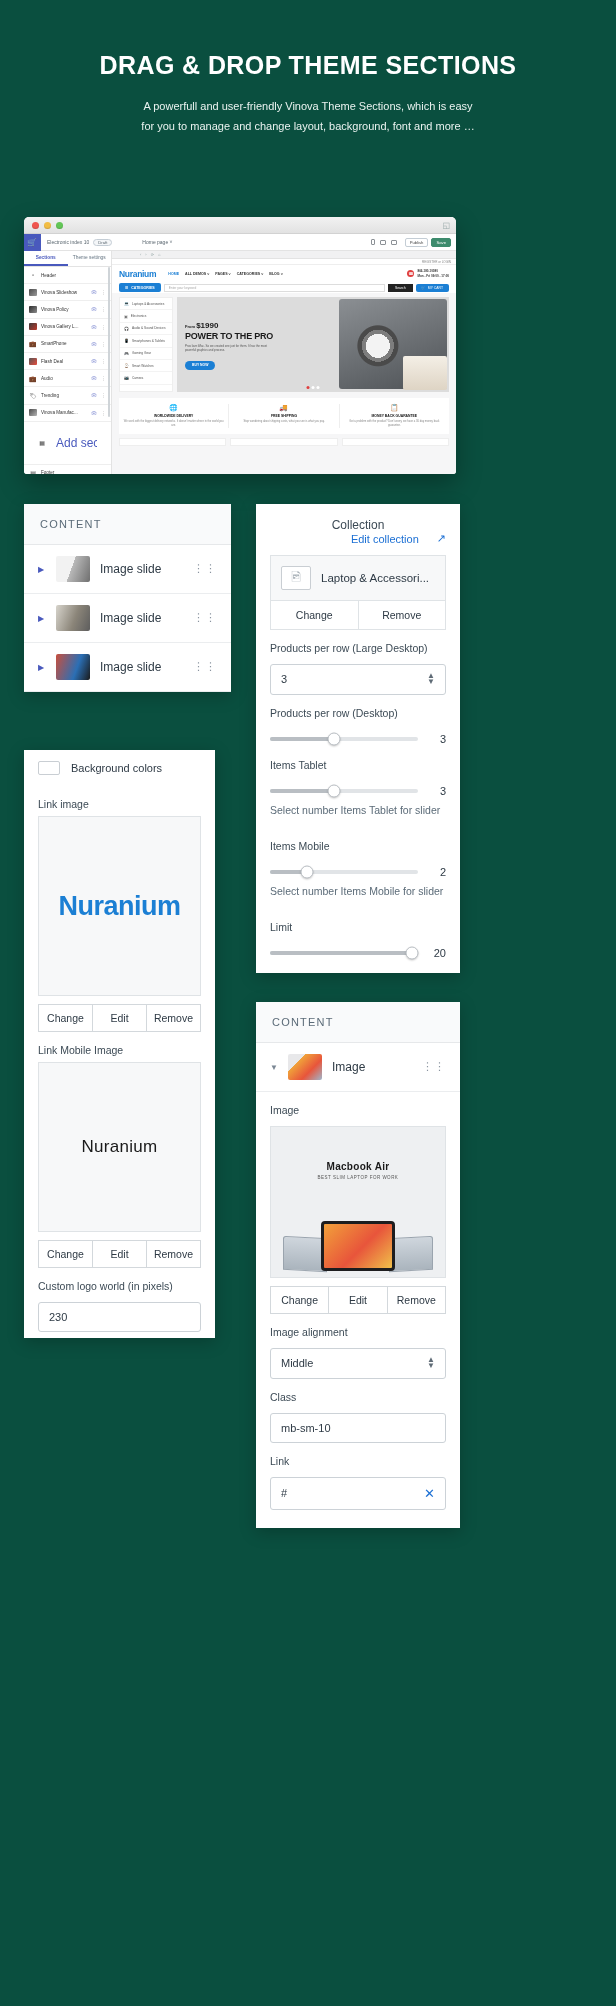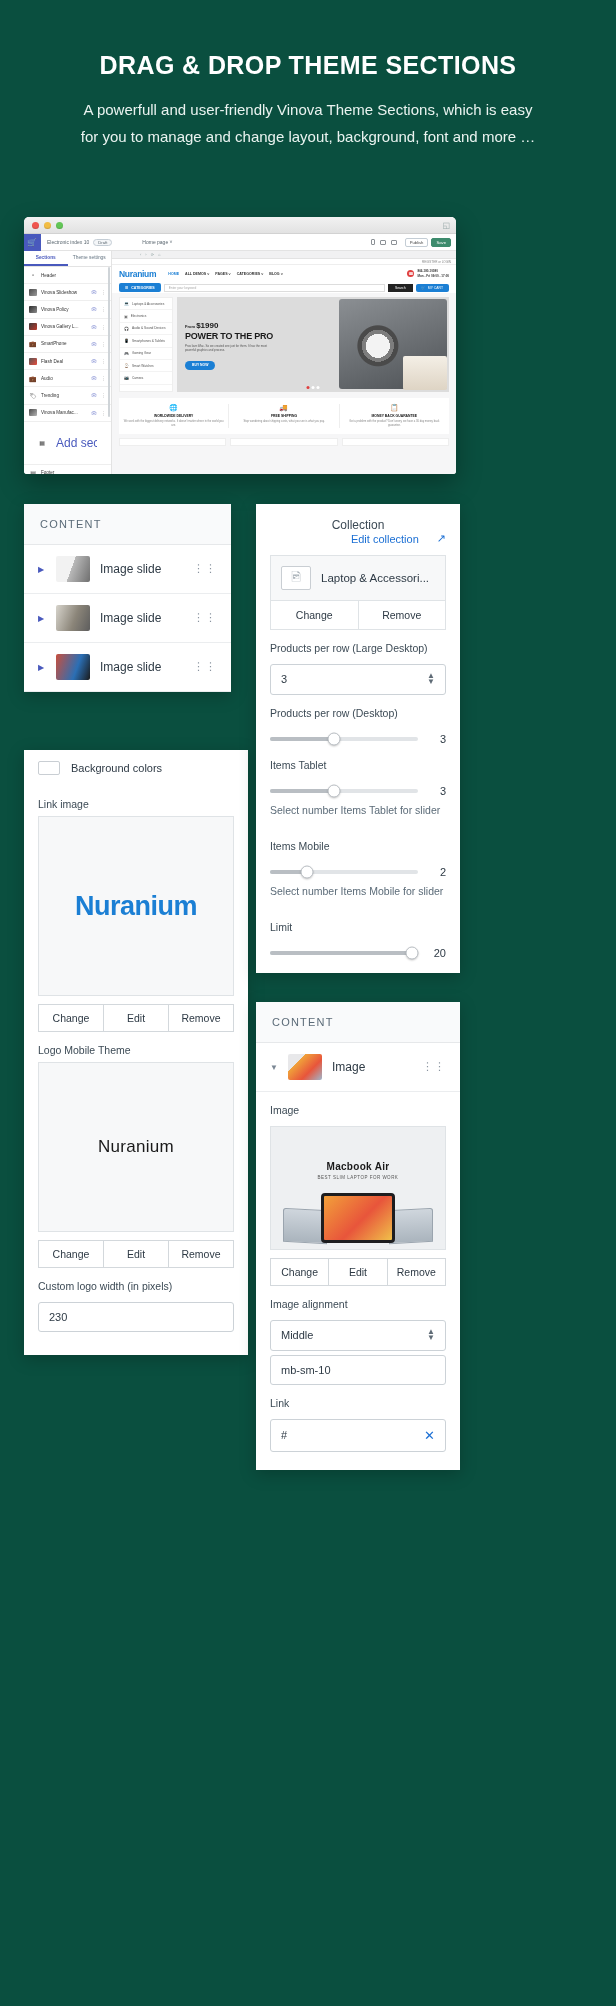--- a/index.html
+++ b/index.html
@@ -16,21 +16,21 @@
   .hero-title {
     color: #ffffff;
     font-size: 25px;
     font-weight: 900;
     letter-spacing: 0.4px;
     text-transform: uppercase;
     line-height: 1.1;
   }
   .hero-sub {
     color: #eaf3f0;
-    font-size: 15px;
+    font-size: 11px;
     line-height: 1.85;
     margin-top: 16px;
     font-weight: 400;
   }
 
   
   .browser {
     position: absolute;
     left: 24px; top: 217px;
     width: 432px; height: 257px;
@@ -224,21 +224,21 @@
               width:13px;height:13px;border-radius:50%;background:#fff;
               border:1px solid #b9bec3; box-shadow:0 1px 2px rgba(0,0,0,.2);}
   .sl-val { font-size:11px; color:#2e3a45; min-width:18px; text-align:right;}
   .helptext { font-size:10.5px; color:#5b6b78; padding:4px 14px 10px; line-height:1.45;}
 
   .linkrow { margin:4px 14px 0; border:1px solid #ccd2d7; border-radius:3px;
              display:flex; align-items:center; padding:8px 10px; font-size:11px;
              color:#2e3a45; background:#fff;}
   .linkrow .x { margin-left:auto; color:#1b6fd4; font-size:13px; }
 
-  .imgprev { margin:4px 14px 0; border:1px solid #dfe3e6; background:#eef0f2; height:124px;
+  .imgprev { margin:4px 14px 0; border:1px solid #dfe3e6; background:#eef0f2; height:152px;
              position:relative; overflow:hidden; }
   .mb-title { position:absolute; left:0; right:0; top:34px; text-align:center;
               font-size:10px; font-weight:700; color:#1a1a1a; letter-spacing:.3px;}
   .mb-sub { position:absolute; left:0; right:0; top:48px; text-align:center;
             font-size:4.5px; color:#555; letter-spacing:.5px;}
   .mb-stage { position:absolute; left:8px; right:8px; bottom:6px; height:62px;
               display:flex; align-items:flex-end; justify-content:center; gap:0;}
   .lap { border-radius:3px 3px 0 0; }
   .lap.side { width:44px; height:34px; background:linear-gradient(#cfd6dd,#aab4bd);
               border:1px solid #9aa4ae; }
@@ -491,48 +491,48 @@
     <span class="grip6">⋮⋮</span>
   </div>
   <div class="row-item">
     <span class="caret">▶</span>
     <span class="thumb48" style="background:linear-gradient(110deg,#c94f3d,#2b6fb5 60%,#1a1a1a)"></span>
     <span>Image slide</span>
     <span class="grip6">⋮⋮</span>
   </div>
 </div>
 
-<div class="panel" style="left:24px; top:750px; width:224px; padding-bottom:23px;">
+<div class="panel" style="left:24px; top:750px; width:191px; padding-bottom:6px;">
 
   <div class="chk-row">
     <span class="chkbox"></span>
     <span>Background colors</span>
   </div>
 
   <div class="fld-label">Link image</div>
   <div class="imgbox" style="height:180px;">
     <span class="logotxt1">Nuranium</span>
   </div>
   <div class="btn3">
     <div>Change</div>
     <div>Edit</div>
     <div>Remove</div>
   </div>
 
-  <div class="fld-label">Logo Mobile Theme</div>
+  <div class="fld-label">Link Mobile Image</div>
   <div class="imgbox" style="height:170px;">
     <span class="logotxt2">Nuranium</span>
   </div>
   <div class="btn3">
     <div>Change</div>
     <div>Edit</div>
     <div>Remove</div>
   </div>
 
-  <div class="fld-label">Custom logo width (in pixels)</div>
+  <div class="fld-label">Custom logo world (in pixels)</div>
   <div class="txtinput">230</div>
 </div>
 
 <div class="panel" style="left:256px; top:504px; width:204px; padding-bottom:12px;">
   <div class="coll-hd">
     <span class="t">Collection</span>
     <span class="a">
       <span>Edit collection</span>
       <span>↗</span>
     </span>
@@ -618,20 +618,21 @@
     <div>Edit</div>
     <div>Remove</div>
   </div>
 
   <div class="fld-label">Image alignment</div>
   <div class="selbox">
     <span>Middle</span>
     <span class="arr">▲<br>▼</span>
   </div>
 
+  <div class="fld-label">Class</div>
   <div class="txtinput">mb-sm-10</div>
 
   <div class="fld-label">Link</div>
   <div class="linkrow">
     <span>#</span>
     <span class="x">✕</span>
   </div>
 </div>
 
 </body></html>

